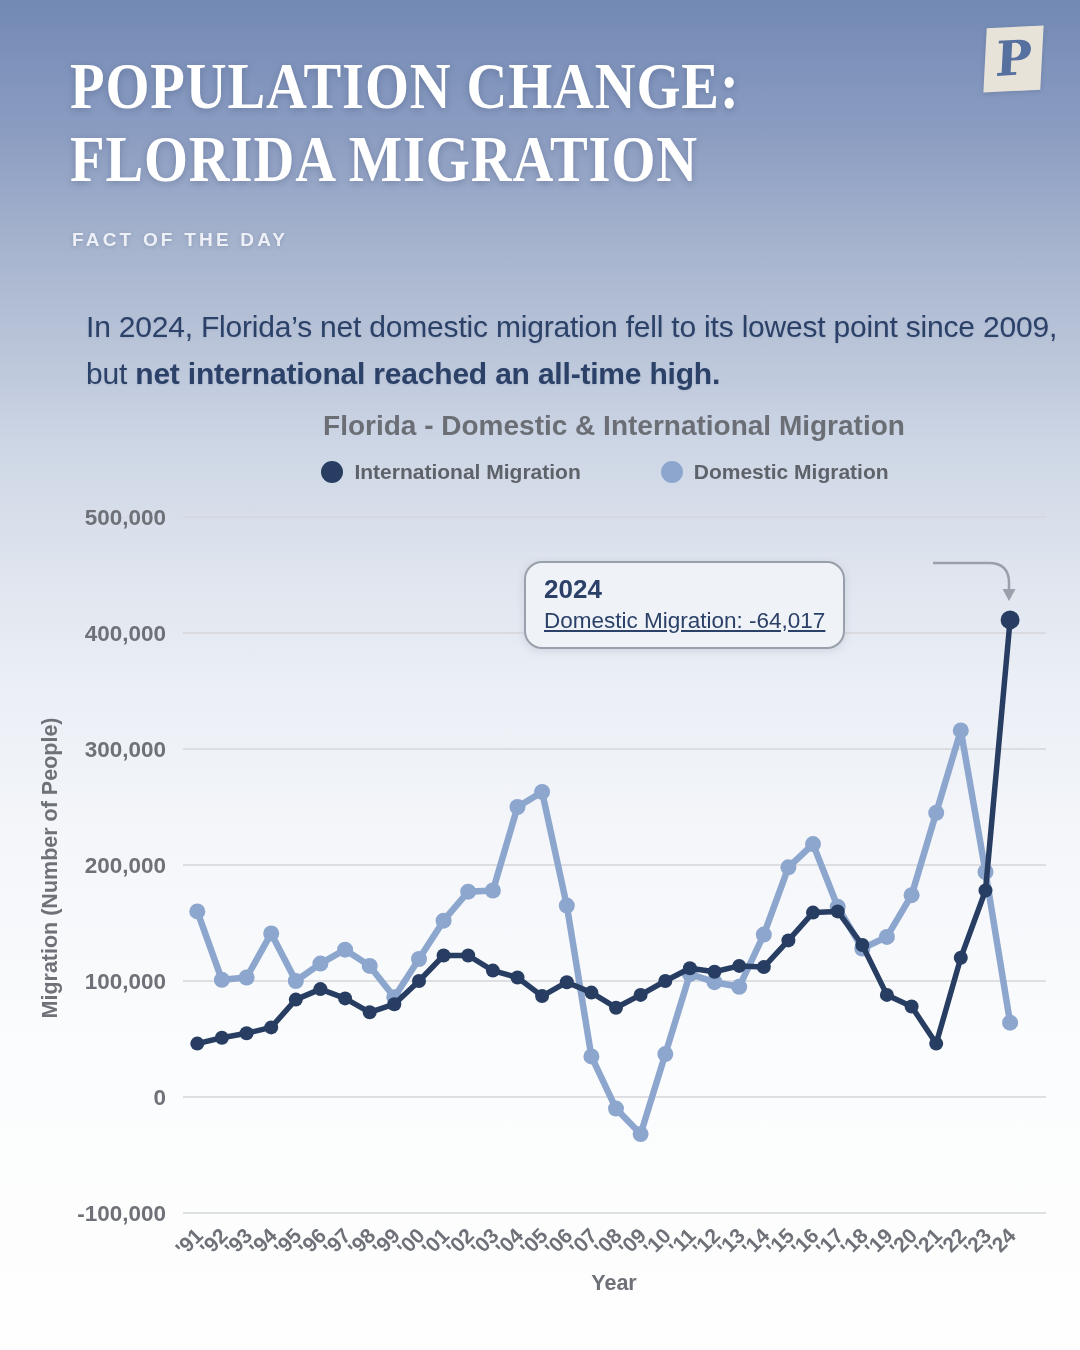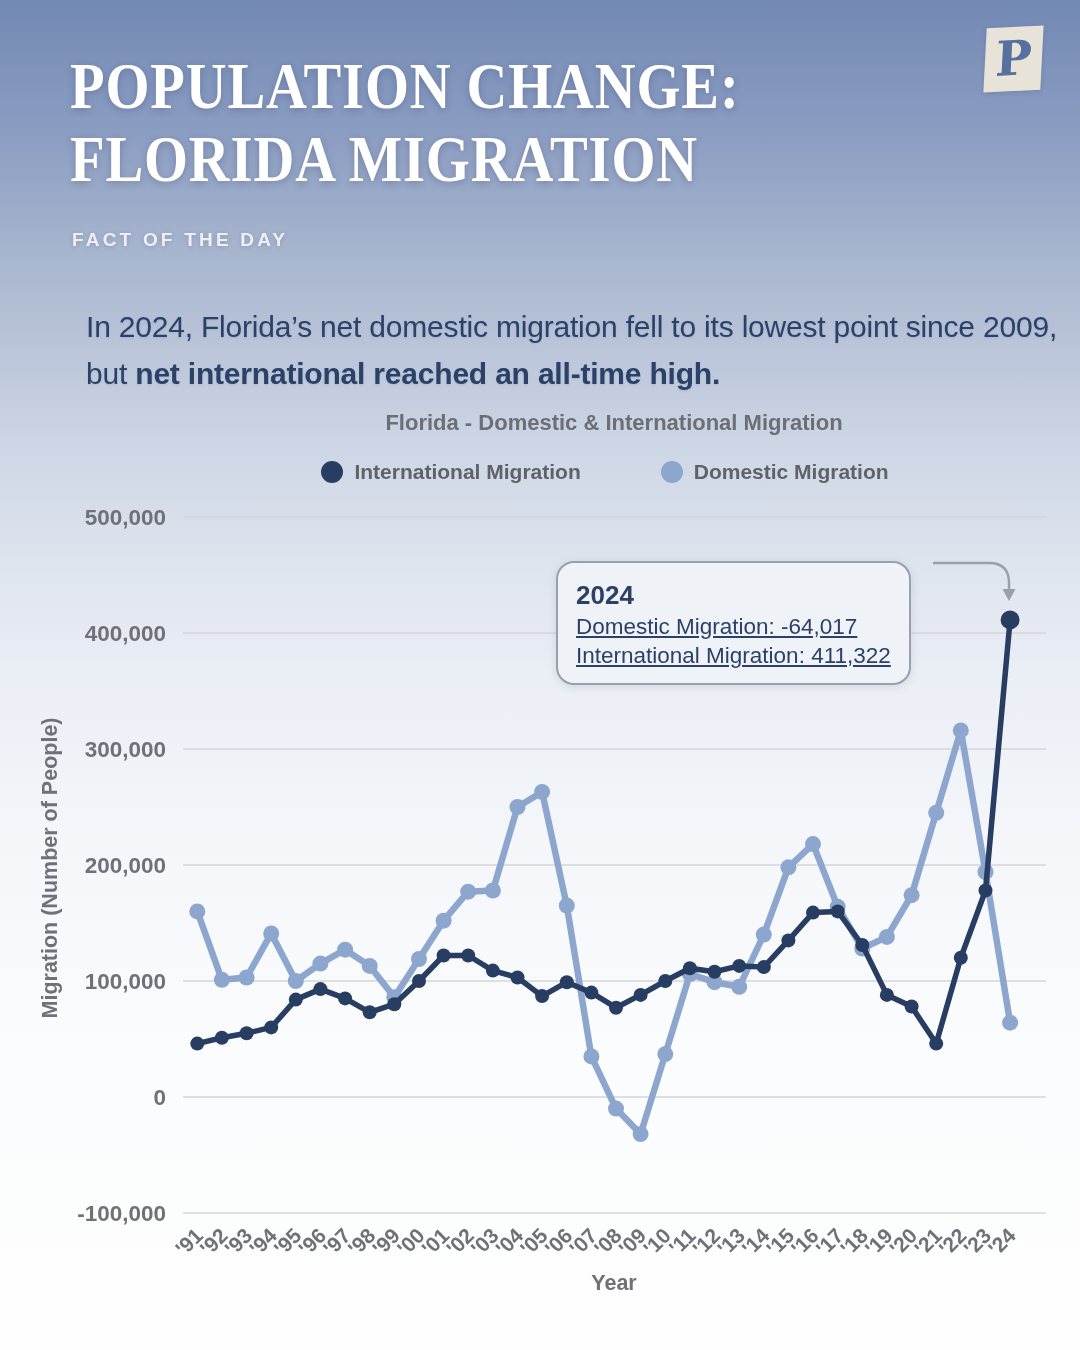--- a/index.html
+++ b/index.html
@@ -37,37 +37,37 @@
   }
   .fact{
     position:absolute; left:70px; top:288px; width:1010px; margin:16px;
     font-size:30px; line-height:1.55; letter-spacing:-0.2px; color:#2b4168;
     text-shadow:0 1px 2px rgba(120,135,165,.25);
   }
   .fact strong{font-weight:700;}
   
   .chart-title{
     position:absolute; left:150px; top:410px; width:928px;
-    text-align:center; font-weight:700; font-size:22px; color:#6b6f75;
+    text-align:center; font-weight:700; font-size:28px; color:#6b6f75;
   }
   .legend{
     position:absolute; left:141px; top:460px; width:928px;
     display:flex; justify-content:center; gap:80px;
   }
   .legend-item{display:flex; align-items:center; gap:11px;
     font-weight:700; font-size:21px; color:#5e6269;}
   .legend-dot{width:22px; height:22px; border-radius:50%; display:inline-block;}
   svg#chart{position:absolute; left:0; top:0; pointer-events:none;}
   .ytick{font:700 22.5px "Liberation Sans",sans-serif; fill:#6e7177;}
   .xtick{font:700 21px "Liberation Sans",sans-serif; fill:#6e7177;}
   .axis-title{font:700 21.5px "Liberation Sans",sans-serif; fill:#6e7177;}
   
   .tooltip{
-    position:absolute; left:556px; top:561px;
-    padding:16px 18px 12px 18px;
+    position:absolute; left:524px; top:561px;
+    padding:10px 18px 12px 18px;
     background:#eff2f7; border:2px solid #99a0ab; border-radius:18px;
     color:#2b4168; box-shadow:0 2px 8px rgba(100,110,135,.18);
     white-space:nowrap;
   }
   .tooltip .tt-title{font-weight:700; font-size:26px; line-height:1.25;}
   .tooltip .tt-line{font-size:22.5px; line-height:1.32;text-decoration:underline;}
 </style>
 </head>
 <body>
 
@@ -220,16 +220,15 @@
       <circle cx="911.6" cy="1006.5" r="7" fill="#273d62"></circle>
       <circle cx="936.2" cy="1043.6" r="7" fill="#273d62"></circle>
       <circle cx="960.8" cy="957.8" r="7" fill="#273d62"></circle>
       <circle cx="985.5" cy="890.5" r="7" fill="#273d62"></circle>
       <circle cx="1010.1" cy="619.9" r="9.5" fill="#273d62"></circle>
     </svg>
 
   <div class="tooltip">
     <div class="tt-title">2024</div>
     <div class="tt-line">Domestic Migration: -64,017</div>
-    <div class="tt-line">International Migration: 411,322</div>
   </div>
 
 </div>
 
 </body></html>

